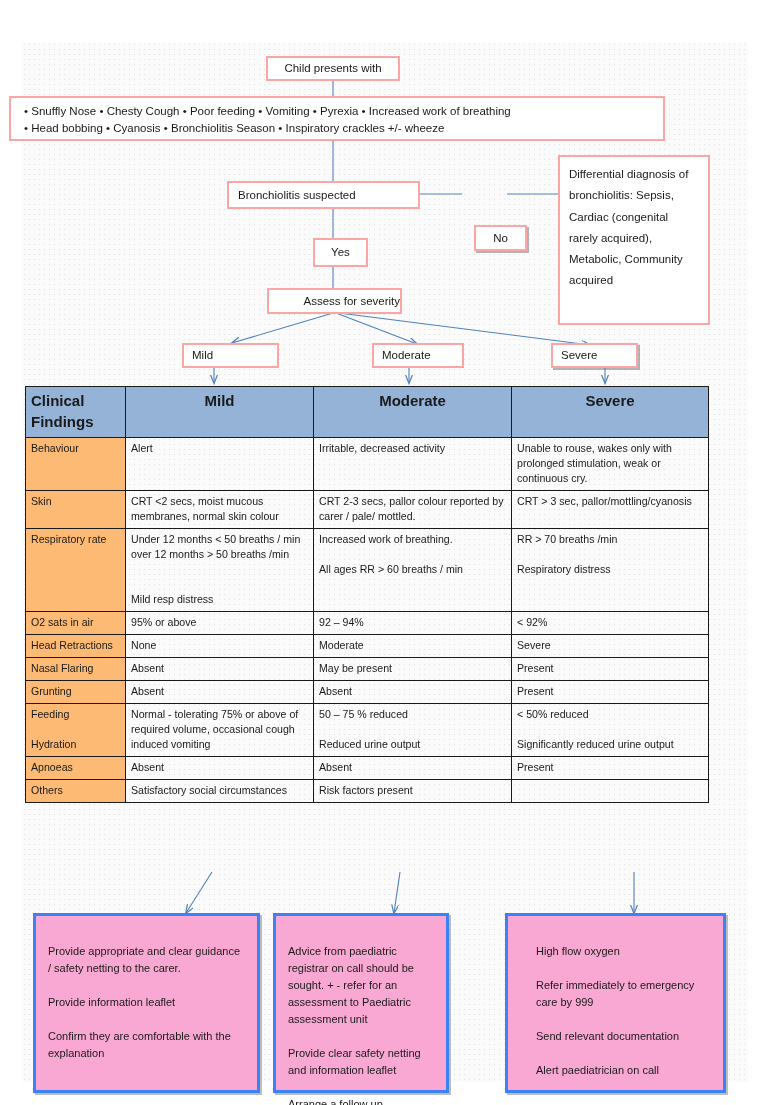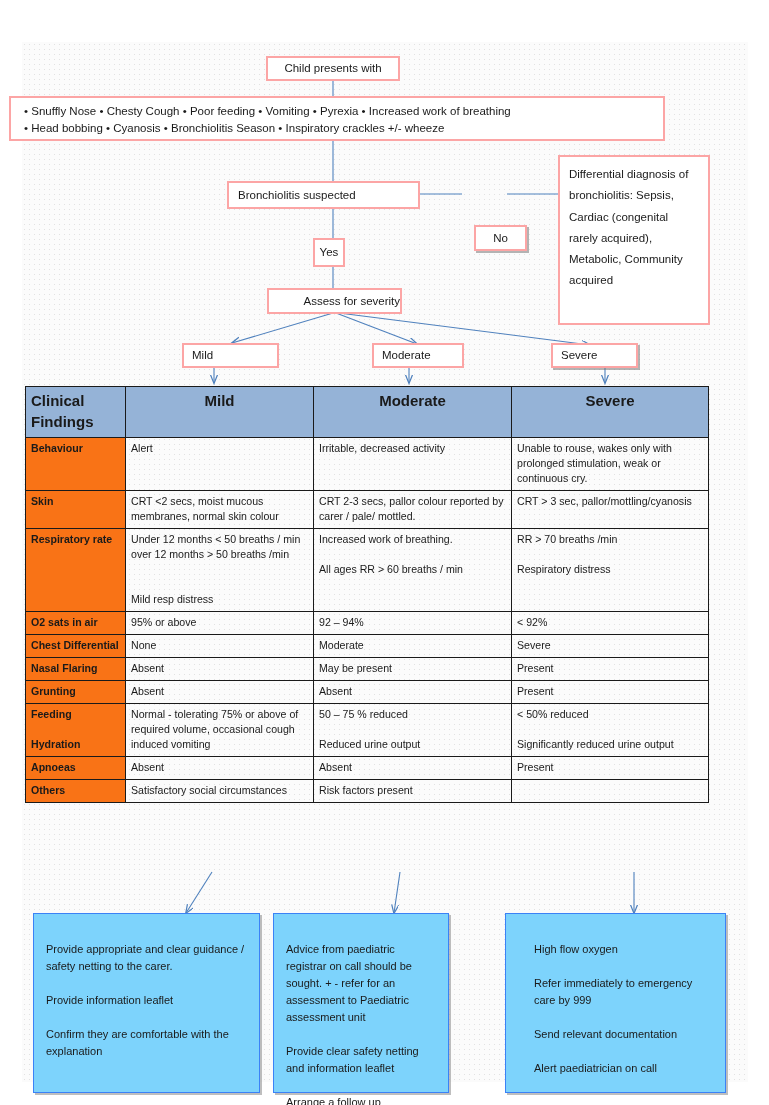--- a/index.html
+++ b/index.html
@@ -86,36 +86,36 @@
   #sev-table thead th {
     background: #95b3d7;
     font-weight: bold;
     text-align: center;
     font-size: 15px;
   }
   #sev-table thead th.rowhead {
     text-align: left;
   }
   #sev-table td.rowhead {
-    background: #f97316;
-    font-weight: bold;
+    background: #fdba74;
+    font-weight: normal;
   }
   .col-find { width: 100px; }
   .col-mild { width: 188px; }
   .col-mod  { width: 198px; }
   .col-sev  { width: 197px; }
 
   .cellblock { white-space: pre-line; }
 
   
   .action {
     position: absolute;
     box-sizing: border-box;
-    background: #7dd3fc;
-    border: 1px solid #3b82f6;
+    background: #f9a8d4;
+    border: 3px solid #3b82f6;
     box-shadow: 2px 2px 0 rgba(125,125,125,0.5);
     font-size: 11px;
     line-height: 1.55;
     padding: 10px 12px;
     white-space: pre-line;
   }
 </style>
 </head>
 <body>
 
@@ -171,21 +171,21 @@
   </div>
 
   <div class="node center shadow" style="left:474px; top:180px; width:53px; height:26px;margin-top:45px;">
     <span>No</span>
   </div>
 
   <div class="node" style="left:558px; top:155px; width:152px; height:170px; padding:7px 9px; line-height:1.85;">
     <span>Differential diagnosis of bronchiolitis: Sepsis, Cardiac (congenital rarely acquired), Metabolic, Community acquired</span>
   </div>
 
-  <div class="node center" style="left:313px; top:238px; width:32px; height:29px;">
+  <div class="node center" style="left:313px; top:238px; width:55px; height:29px;">
     <span>Yes</span>
   </div>
 
   <div class="node center" style="left:267px; top:288px; width:135px; height:26px;justify-content:flex-end;">
     <span>Assess for severity</span>
   </div>
 
   <div class="node vleft" style="left:182px; top:343px; width:97px; height:25px; padding-left:8px;">
     <span>Mild</span>
   </div>
@@ -239,21 +239,21 @@
 
 Respiratory distress</span></td>
         </tr>
         <tr>
           <td class="rowhead"><span class="cellblock">O2 sats in air</span></td>
           <td><span class="cellblock">95% or above</span></td>
           <td><span class="cellblock">92 – 94%</span></td>
           <td><span class="cellblock">&lt; 92%</span></td>
         </tr>
         <tr>
-          <td class="rowhead"><span class="cellblock">Chest Differential</span></td>
+          <td class="rowhead"><span class="cellblock">Head Retractions</span></td>
           <td><span class="cellblock">None</span></td>
           <td><span class="cellblock">Moderate</span></td>
           <td><span class="cellblock">Severe</span></td>
         </tr>
         <tr>
           <td class="rowhead"><span class="cellblock">Nasal Flaring</span></td>
           <td><span class="cellblock">Absent</span></td>
           <td><span class="cellblock">May be present</span></td>
           <td><span class="cellblock">Present</span></td>
         </tr>

